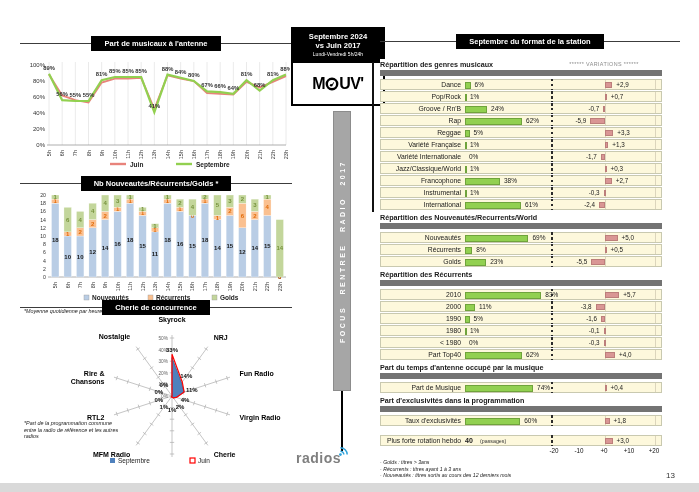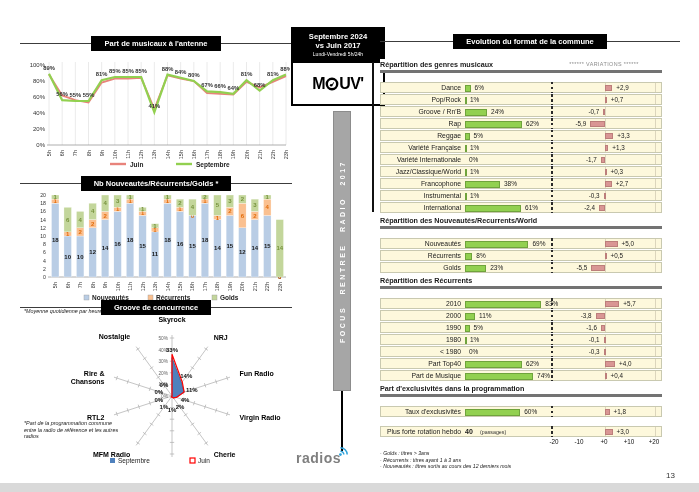--- a/index.html
+++ b/index.html
@@ -19,22 +19,22 @@
   .logo-box .lt{font-size:16px;font-weight:900;letter-spacing:-0.5px;color:#000;}
   .banner{position:absolute;left:333px;top:111px;width:18px;height:280px;background:#A6A6A6;border:1px solid #8c8c8c;
           box-sizing:border-box;display:flex;align-items:center;justify-content:center;}
   .banner-text{writing-mode:vertical-rl;transform:rotate(180deg);font-size:7px;font-weight:bold;color:#fff;
                letter-spacing:2.5px;word-spacing:7px;white-space:nowrap;}
   .connector{position:absolute;left:341px;top:391px;width:1.5px;height:60px;background:#000;}
   .yacast{position:absolute;left:296px;top:450px;font-size:14px;font-weight:bold;color:#7f7f7f;letter-spacing:0.5px;}
   .yacast svg{position:absolute;top:-5px;right:-9px;}
   
   .panel{position:absolute;left:380px;top:57px;width:282px;}
-  .fp-header{position:relative;height:11px;margin:2px 0 9px 0;font-size:7.2px;font-weight:bold;line-height:11px;
-             background:#fff;border-bottom:3px solid #737373;}
+  .fp-header{position:relative;height:11px;margin:2px 0 3px 0;font-size:7.2px;font-weight:bold;line-height:11px;
+             background:#fff;border-bottom:6px solid #737373;}
   .fp-variations{position:absolute;left:168px;top:0;width:112px;text-align:center;font-size:5.4px;font-weight:normal;
                  color:#8a8a8a;letter-spacing:0.4px;line-height:11px;}
   .fp-row{position:relative;height:11px;margin-bottom:1px;background:#FDF8DC;border:0.5px solid #C9C9B0;box-sizing:border-box;}
   .fp-label{position:absolute;left:0;top:0;width:80px;text-align:right;font-size:6.8px;line-height:10px;color:#1a1a1a;}
   .fp-bar{position:absolute;left:84px;top:2px;height:6.5px;background:#92D050;border:0.5px solid #6FA33C;box-sizing:border-box;}
   .fp-pct{position:absolute;top:0;font-size:6.5px;line-height:10px;color:#1a1a1a;}
   .fp-varzone{position:absolute;left:168px;top:0;width:112px;height:100%;}
   .vz-line{position:absolute;top:0;bottom:0;width:1px;background:#DCD5BC;}
   .vz-dash{position:absolute;left:2px;top:-1px;bottom:-1px;width:2px;
            background:repeating-linear-gradient(180deg,#2b2b2b 0 2.5px,transparent 2.5px 5px);}
@@ -287,21 +287,21 @@
         <text x="70" y="110.5" font-size="6.5" fill="#222" text-anchor="start" font-family="Liberation Sans, sans-serif" font-weight="bold">Nouveautés</text>
         <rect x="126" y="106" width="5" height="5" fill="#FAC090" stroke="#999" stroke-width="0.4"></rect>
         <text x="134" y="110.5" font-size="6.5" fill="#222" text-anchor="start" font-family="Liberation Sans, sans-serif" font-weight="bold">Récurrents</text>
         <rect x="190" y="106" width="5" height="5" fill="#C3D69B" stroke="#999" stroke-width="0.4"></rect>
         <text x="198" y="110.5" font-size="6.5" fill="#222" text-anchor="start" font-family="Liberation Sans, sans-serif" font-weight="bold">Golds</text>
       </svg></div>
   <div class="foot-note" style="left:24px;top:308px;width:120px;">*Moyenne quotidienne par heure</div>
 
   <div class="tbar" style="left:20px;top:300px;width:272px;">
     <div class="ln"></div>
-    <div class="bx">Groove de concurrence</div>
+    <div class="bx">Cherie de concurrence</div>
     <div class="ln"></div>
   </div>
   <div class="chart-mount" id="mount-radar" style="left:22px;top:316px;"><svg width="268" height="152">
         <line x1="150" y1="80" x2="150" y2="19" stroke="#ACACAC" stroke-width="0.7"></line>
         <line x1="147.8" y1="68.4" x2="152.2" y2="68.4" stroke="#ACACAC" stroke-width="0.7"></line>
         <line x1="147.8" y1="56.8" x2="152.2" y2="56.8" stroke="#ACACAC" stroke-width="0.7"></line>
         <line x1="147.8" y1="45.2" x2="152.2" y2="45.2" stroke="#ACACAC" stroke-width="0.7"></line>
         <line x1="147.8" y1="33.6" x2="152.2" y2="33.6" stroke="#ACACAC" stroke-width="0.7"></line>
         <line x1="147.8" y1="22" x2="152.2" y2="22" stroke="#ACACAC" stroke-width="0.7"></line>
         <line x1="150" y1="80" x2="185.85490038984085" y2="30.649963343128206" stroke="#ACACAC" stroke-width="0.7"></line>
@@ -415,21 +415,21 @@
     <span>radios</span>
     <svg width="12" height="12" viewBox="0 0 12 12">
       <circle cx="2.4" cy="9.6" r="1.4" fill="#2EA3DC"></circle>
       <path d="M2.4,6.2 A3.4,3.4 0 0 1 5.8,9.6" fill="none" stroke="#2EA3DC" stroke-width="1.5"></path>
       <path d="M2.4,2.8 A6.8,6.8 0 0 1 9.2,9.6" fill="none" stroke="#2EA3DC" stroke-width="1.5"></path>
     </svg>
   </div>
 
   <div class="tbar" style="left:380px;top:34px;width:300px;">
     <div class="ln"></div>
-    <div class="bx">Evolution du format de la commune</div>
+    <div class="bx">Septembre du format de la station</div>
     <div class="ln"></div>
   </div>
   <div class="divider"></div>
   <div class="panel" id="mount-panel">
       <div class="fp-header"><span>Répartition des genres musicaux</span><div class="fp-variations">******  VARIATIONS  ******</div></div>
       <div class="fp-row">
         <div class="fp-label">Dance</div>
         <div class="fp-bar" style="width: 5.52px;"></div>
         <div class="fp-pct" style="left: 93.52px;">6%</div>
         <div class="fp-varzone">
@@ -661,20 +661,21 @@
         <div class="fp-bar" style="width: 57.04px;"></div>
         <div class="fp-pct" style="left: 145.04px;">62%</div>
         <div class="fp-varzone">
           <div class="vz-line" style="left: 56px;"></div>
           <div class="vz-line" style="left: 106px;"></div>
           <div class="vz-dash"></div>
           <div class="fp-varbar" style="width: 10px; left: 56px;"></div>
           <div class="fp-varval" style="left: 70px;">+4,0</div>
         </div>
       </div>
+      <div class="fp-header"><span>Part du temps d'antenne occupé par la musique</span></div>
       <div class="fp-row">
         <div class="fp-label">Part de Musique</div>
         <div class="fp-bar" style="width: 68.08px;"></div>
         <div class="fp-pct" style="left: 156.08px;">74%</div>
         <div class="fp-varzone">
           <div class="vz-line" style="left: 56px;"></div>
           <div class="vz-line" style="left: 106px;"></div>
           <div class="vz-dash"></div>
           <div class="fp-varbar" style="width: 1.5px; left: 56px;"></div>
           <div class="fp-varval" style="left: 61.5px;">+0,4</div>

